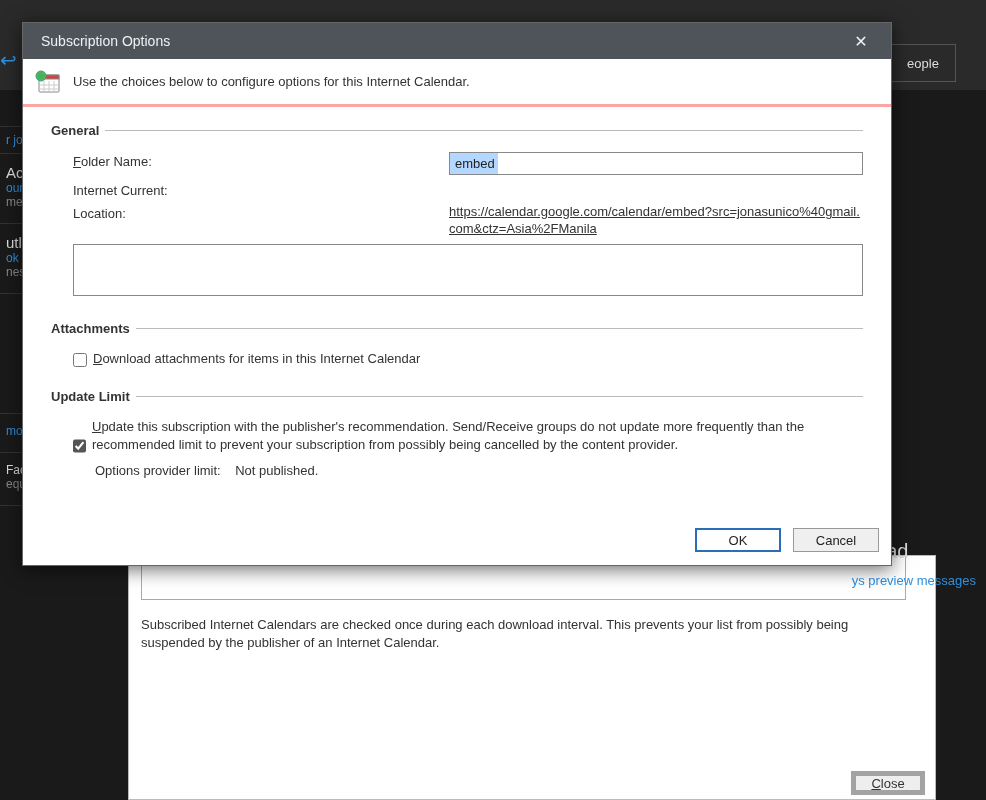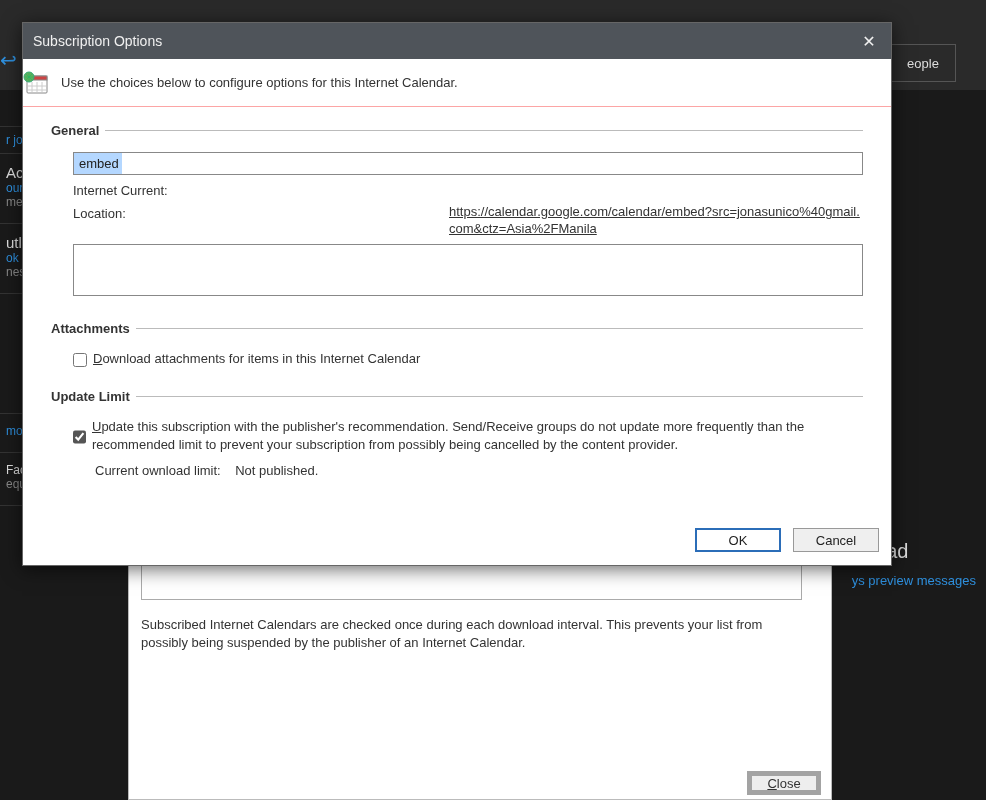--- a/index.html
+++ b/index.html
@@ -44,21 +44,21 @@
     padding: 10px 6px 14px 6px;
   }
   .bg-sidebar .link { color: #2e8fdd; }
   .bg-arrow {
     position: absolute; top: 48px; left: 0px;
     color: #2e8fdd; font-size: 20px;
   }
 
   
   .behind-panel {
-    position: absolute; left: 128px; top: 555px; width: 704px; bottom: 0;
+    position: absolute; left: 128px; top: 555px; width: 808px; bottom: 0;
     background: #fff; color: #333;
     border: 1px solid #bbb;
   }
   .behind-inner-border {
     position: absolute; left: 12px; top: 0; right: 29px; height: 44px;
     border: 1px solid #aaa;
     border-top: none;
     background: #fff;
   }
   .behind-text {
@@ -93,35 +93,35 @@
     border: 1px solid #666;
     box-shadow: 0 3px 18px rgba(0,0,0,0.6);
     color: #333;
     display: flex; flex-direction: column;
   }
   .dlg-titlebar {
     height: 36px;
     background: #4f545a;
     color: #f0f0f0;
     display: flex; align-items: center;
-    padding: 0 10px;
+    padding: 0 18px;
     flex-shrink: 0;
   }
   .dlg-titlebar .title { flex: 1; font-size: 14px; }
   .dlg-close {
     width: 24px; height: 24px;
     display: flex; align-items: center; justify-content: center;
     cursor: pointer;
     font-size: 16px;
   }
   .dlg-header-strip {
     height: 48px;
-    border-bottom: 1px solid #fca5a5;
+    border-bottom: 3px solid #fca5a5;
     display: flex; align-items: center;
-    padding: 0 0;
+    padding: 0 12px;
     gap: 12px;
     flex-shrink: 0;
   }
   .cal-icon {
     width: 26px; height: 24px;
     position: relative;
   }
   .cal-icon svg { width: 100%; height: 100%; }
   .dlg-body {
     flex: 1;
@@ -163,21 +163,21 @@
   .textbox.selected-text::selection { background: #b4d7ff; }
   .fn-input { }
   .location-text {
     font-size: 13px; color: #333;
     word-break: break-all;
     line-height: 1.3;
   }
   textarea.textbox { height: 52px; resize: none; }
 
   .checkbox-line {
-    display: flex; align-items: center;
+    display: flex; align-items: flex-end;
     gap: 6px;
     margin: 6px 0;
   }
   .checkbox-line input[type=checkbox] {
     width: 14px; height: 14px; margin: 2px 0 0 0;
     accent-color: #555;
   }
   .checkbox-line .cb-label { line-height: 1.35; }
   .provider-limit {
     margin: 10px 0 0 22px;
@@ -270,20 +270,21 @@
     </span>
     <span>Use the choices below to configure options for this Internet Calendar.</span>
   </div>
 
   <div class="dlg-body">
 
     <fieldset class="group">
       <legend>General</legend>
 
       <div class="row">
+        <div class="label"><span class="u">F</span>older Name:</div>
         <div class="control">
           <input type="text" class="textbox fn-input selected-text" style="background: linear-gradient(to right, rgb(180, 215, 255) 0px, rgb(180, 215, 255) 48px, rgb(255, 255, 255) 48px);" value="embed">
         </div>
       </div>
 
       <div class="row">
         <div class="label">Internet Current:</div>
         <div class="control"></div>
       </div>
 
@@ -307,21 +308,21 @@
       </div>
     </fieldset>
 
     <fieldset class="group">
       <legend>Update Limit</legend>
       <div class="checkbox-line">
         <input type="checkbox" checked="" style="">
         <span class="cb-label"><span class="u">U</span>pdate this subscription with the publisher's recommendation. Send/Receive groups do not update more frequently than the recommended limit to prevent your subscription from possibly being cancelled by the content provider.</span>
       </div>
       <div class="provider-limit">
-        <span>Current ownload limit:</span>
+        <span>Options provider limit:</span>
         &nbsp;&nbsp;
         <span>Not published.</span>
       </div>
     </fieldset>
 
   </div>
 
   <div class="dlg-footer">
     <div class="btn primary">OK</div>
     <div class="btn">Cancel</div>

